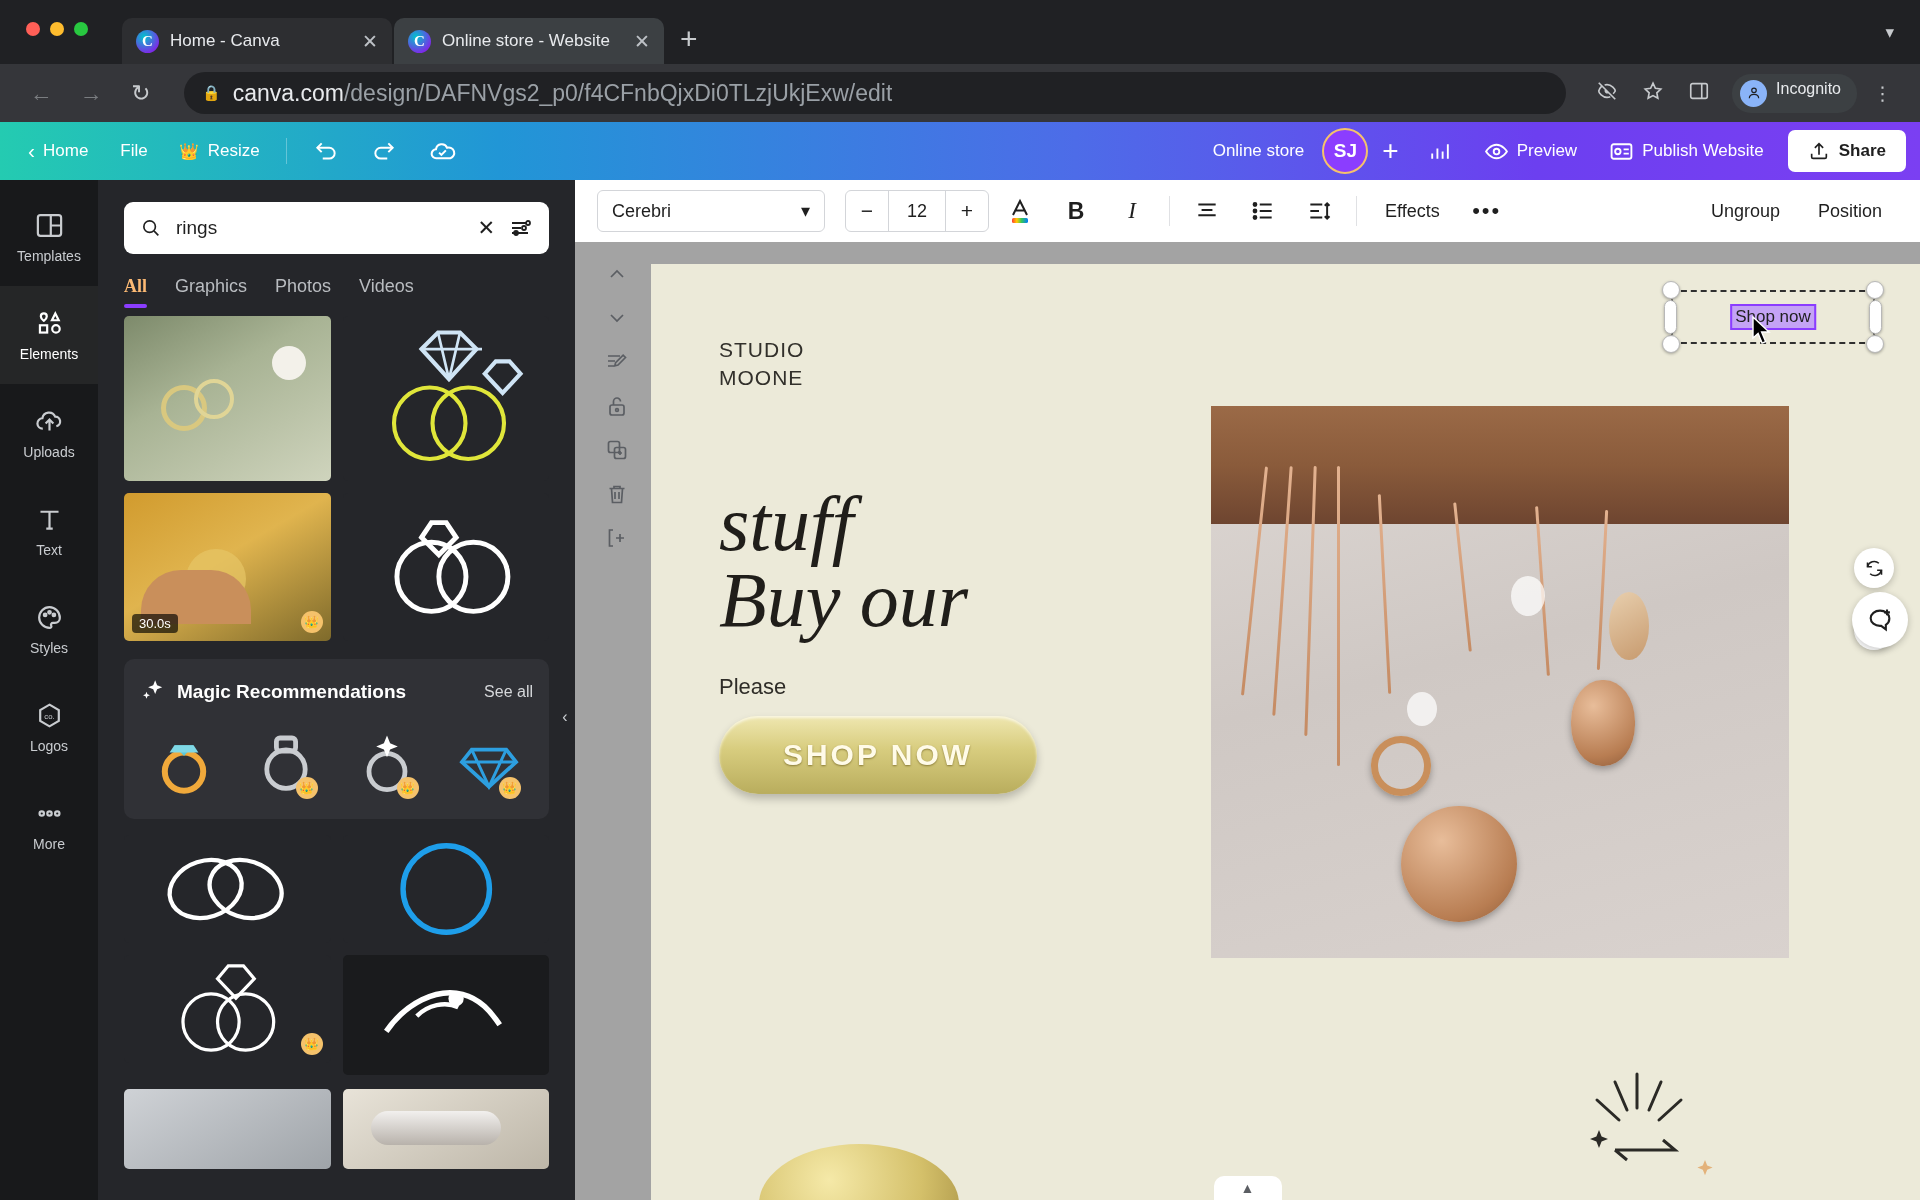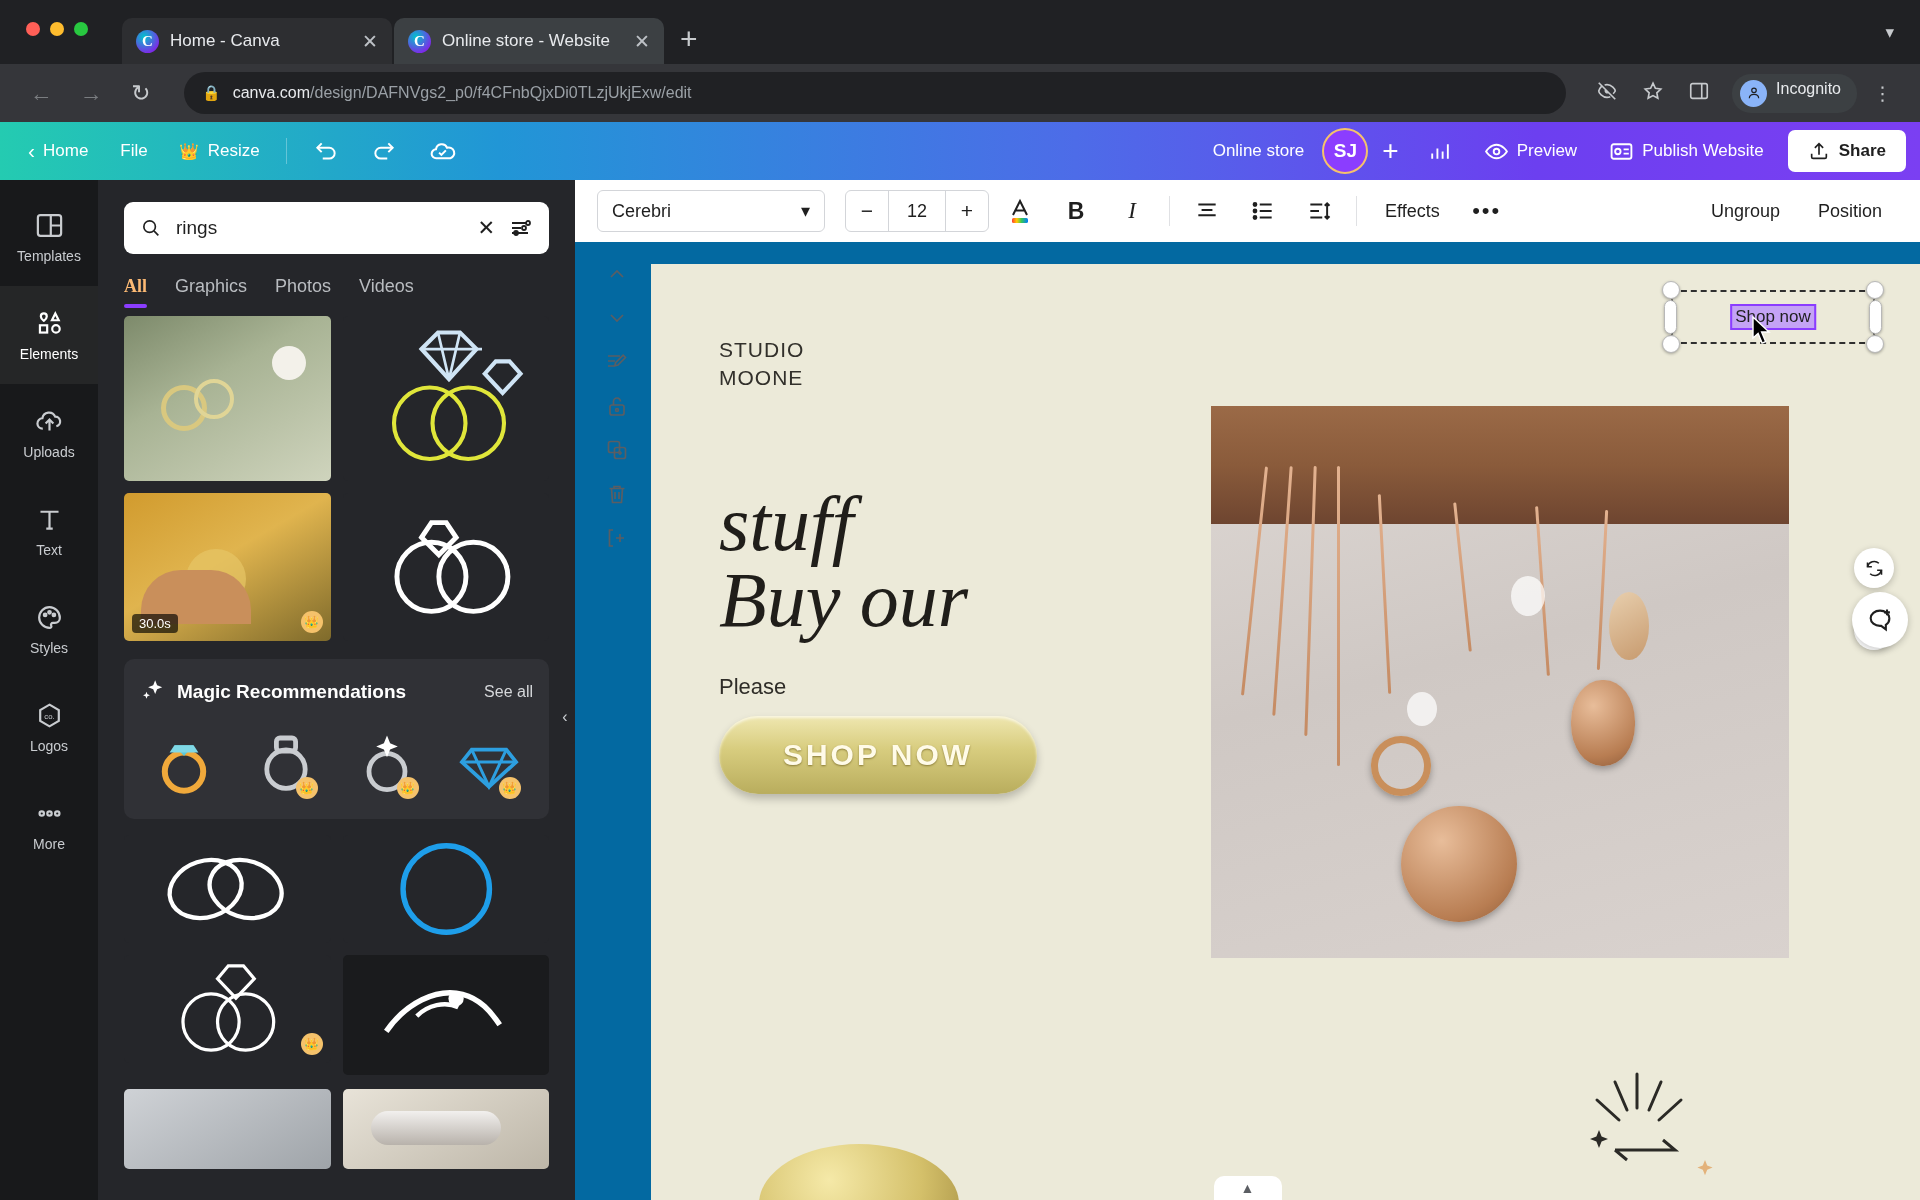--- a/index.html
+++ b/index.html
@@ -26,21 +26,21 @@
   .newtab { color:#c7cacd; font-size:30px; margin-left:14px; margin-bottom:8px; cursor:pointer; font-weight:300; }
   .win-chevron { position:absolute; right:26px; top:22px; color:#c7cacd; font-size:17px; }
 
   .omnibar { height:58px; background:#35363a; display:flex; align-items:center; padding:0 20px; gap:8px; }
   .navbtn { width:42px; height:42px; border-radius:50%; display:flex; align-items:center;
             justify-content:center; color:#c7cacd; font-size:23px; cursor:pointer; }
   .navbtn.dim { color:#7a7d80; }
   .urlbox { flex:1; height:42px; background:#202124; border-radius:21px; display:flex;
             align-items:center; padding:0 18px; gap:12px; margin-left:14px; margin-right:14px; }
   .lock { font-size:15px; color:#c7cacd;}
-  .urltext { font-size:16px; color:#9aa0a6; white-space:nowrap; overflow:hidden;}
+  .urltext { font-size:23px; color:#9aa0a6; white-space:nowrap; overflow:hidden;}
   .urltext b { color:#e8eaed; font-weight:normal;}
   .omni-icon { color:#c7cacd; font-size:19px; margin:0 8px; cursor:pointer; }
   .incognito-pill { display:flex; align-items:flex-start; gap:9px; background:#3c4043;
                     border-radius:19px; padding:6px 16px 6px 8px; margin-left:6px; cursor:pointer;}
   .incog-av { width:27px; height:27px; border-radius:50%; background:#8ab4f8; display:flex;
               align-items:center; justify-content:center; color:#202124; font-size:15px; }
   .incognito-pill span { color:#e8eaed; font-size:16px; }
 
   
   .canva-header { height:58px; background:linear-gradient(90deg,#24cbb1 0%,#2196d6 26%,#4d6ce8 56%,#6c3ff0 80%,#7b3ff2 100%);
@@ -88,21 +88,21 @@
   .magic-head { display:flex; align-items:center; gap:11px; }
   .magic-title { color:#fff; font-size:19px; font-weight:bold; flex:1; }
   .see-all { color:#d5d7da; font-size:16px; cursor:pointer; }
   .magic-row { display:flex; gap:14px; margin-top:16px; }
   .magic-item { flex:1; height:78px; position:relative; display:flex; align-items:center; justify-content:center;}
   .collapse-handle { position:absolute; right:-1px; top:50%; width:22px; height:54px; background:#25262a;
                      border-radius:0 6px 6px 0; display:flex; align-items:center; justify-content:center;
                      color:#c9ccd0; font-size:16px; cursor:pointer; z-index:5;}
 
   
-  .editor { flex:1; display:flex; flex-direction:column; background:#0369a1; min-width:0; }
+  .editor { flex:1; display:flex; flex-direction:column; background:#a3a3a3; min-width:0; }
   .fmtbar { height:62px; background:#fff; display:flex; align-items:center; padding:0 22px; gap:6px; }
   .fontsel { width:228px; height:42px; border:1px solid #d3d5d9; border-radius:6px; display:flex;
              align-items:center; justify-content:space-between; padding:0 14px; font-size:18px;
              color:#1f1f1f; cursor:pointer; }
   .sizegrp { display:flex; align-items:center; border:1px solid #d3d5d9; border-radius:6px; height:42px; margin-left:14px;}
   .sizebtn { width:42px; height:100%; display:flex; align-items:center; justify-content:center;
              font-size:21px; color:#1f1f1f; cursor:pointer; }
   .sizeval { width:58px; text-align:center; font-size:18px; color:#1f1f1f; border-left:1px solid #d3d5d9;
              border-right:1px solid #d3d5d9; height:100%; display:flex; align-items:center; justify-content:center; }
   .fbtn { width:50px; height:50px; display:flex; align-items:center; justify-content:center; border-radius:6px;

